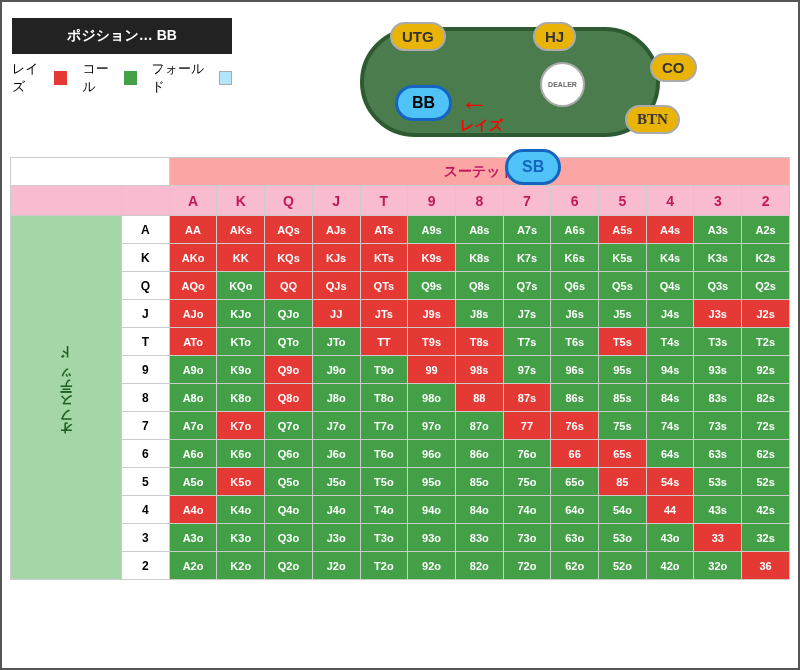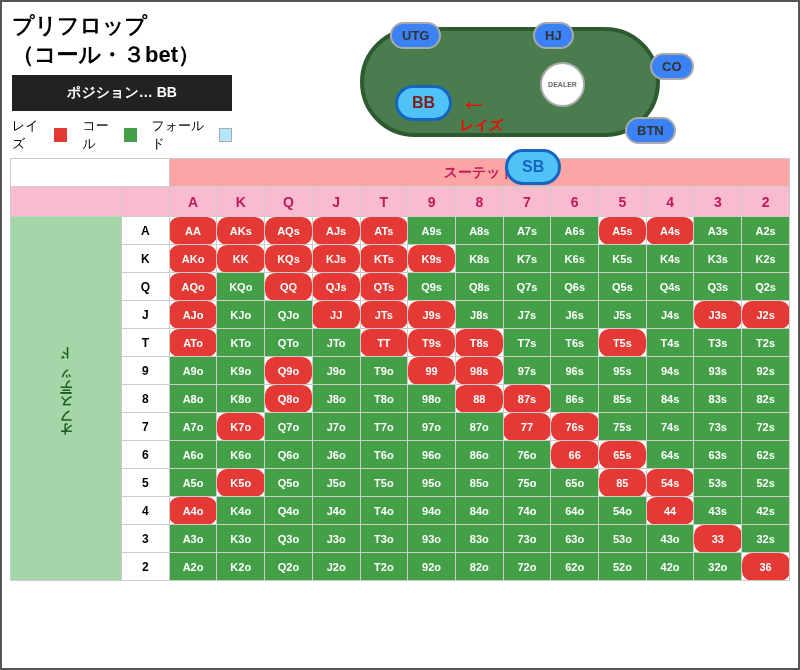--- a/index.html
+++ b/index.html
@@ -68,33 +68,33 @@
     
     .table-diagram {
       position: relative;
       width: 360px;
       height: 130px;
     }
     .position-node {
       position: absolute;
       border-radius: 20px;
       border: 2px solid #aaa;
-      background: #3b82f6;
-      font-size: 13px;
+      background: #eab308;
+      font-size: 15px;
       font-weight: bold;
       display: flex;
       align-items: center;
       justify-content: center;
       padding: 4px 10px;
       color: #333;
     }
     .position-node.active-bb {
       background: #4fc3f7;
       border: 3px solid #1565c0;
-      color: #7f1d1d;
+      color: #000000;
       font-size: 16px;
       padding: 6px 14px;
       border-radius: 25px;
     }
     .position-node.active-sb {
       background: #4fc3f7;
       border: 3px solid #1565c0;
       color: #1565c0;
       font-size: 16px;
       padding: 6px 14px;
@@ -174,38 +174,34 @@
       background: #a5d6a7;
       color: #1b5e20;
       font-weight: bold;
       font-size: 13px;
       writing-mode: vertical-rl;
       text-orientation: mixed;
       transform: rotate(180deg);
       width: 24px;
     }
     
-    .c-red { background: #e53935; color: #fff; border-radius: 10px; }
+    .c-red { background: #e53935; color: #fff; }
     .c-green { background: #43a047; color: #fff; }
     .top-left-corner {
       background: #fff;
       border: 1px solid #ccc;
     }
   </style>
 </head>
 <body>
 
 <div class="main-container">
   <div class="top-section">
 
     <div class="title-area">
-      <div class="main-title">
-        <span>プリフロップ</span><br>
-        <span>（コール・３bet）</span>
-      </div>
       <div class="position-badge">ポジション… BB</div>
       <div class="legend">
         <span>レイズ</span>
         <span class="legend-box" style="background:#e53935;"></span>
         <span style="margin-left:11px;">コール</span>
         <span class="legend-box" style="background:#43a047;"></span>
         <span style="margin-left:10px;">フォールド</span>
         <span class="legend-box" style="background:#b3e5fc; border:1px solid #aaa;"></span>
       </div>
     </div>
@@ -224,21 +220,21 @@
         </div>
 
         <div class="position-node" style="left:320px; top:36px;">
           <span>CO</span>
         </div>
 
         <div class="dealer-node" style="left:210px; top:45px;">
           <span style="font-size:7px; font-weight:bold; color:#666;">DEALER</span>
         </div>
 
-        <div class="position-node" style="left:295px; top:100px;">
+        <div class="position-node" style="left:295px; top:88px;font-family:Liberation Serif, serif;">
           <span>BTN</span>
         </div>
 
         <div class="position-node active-sb" style="left:175px; top:92px;">
           <span>SB</span>
         </div>
 
         <div class="position-node active-bb" style="left:65px; top:68px;">
           <span>BB</span>
         </div>

